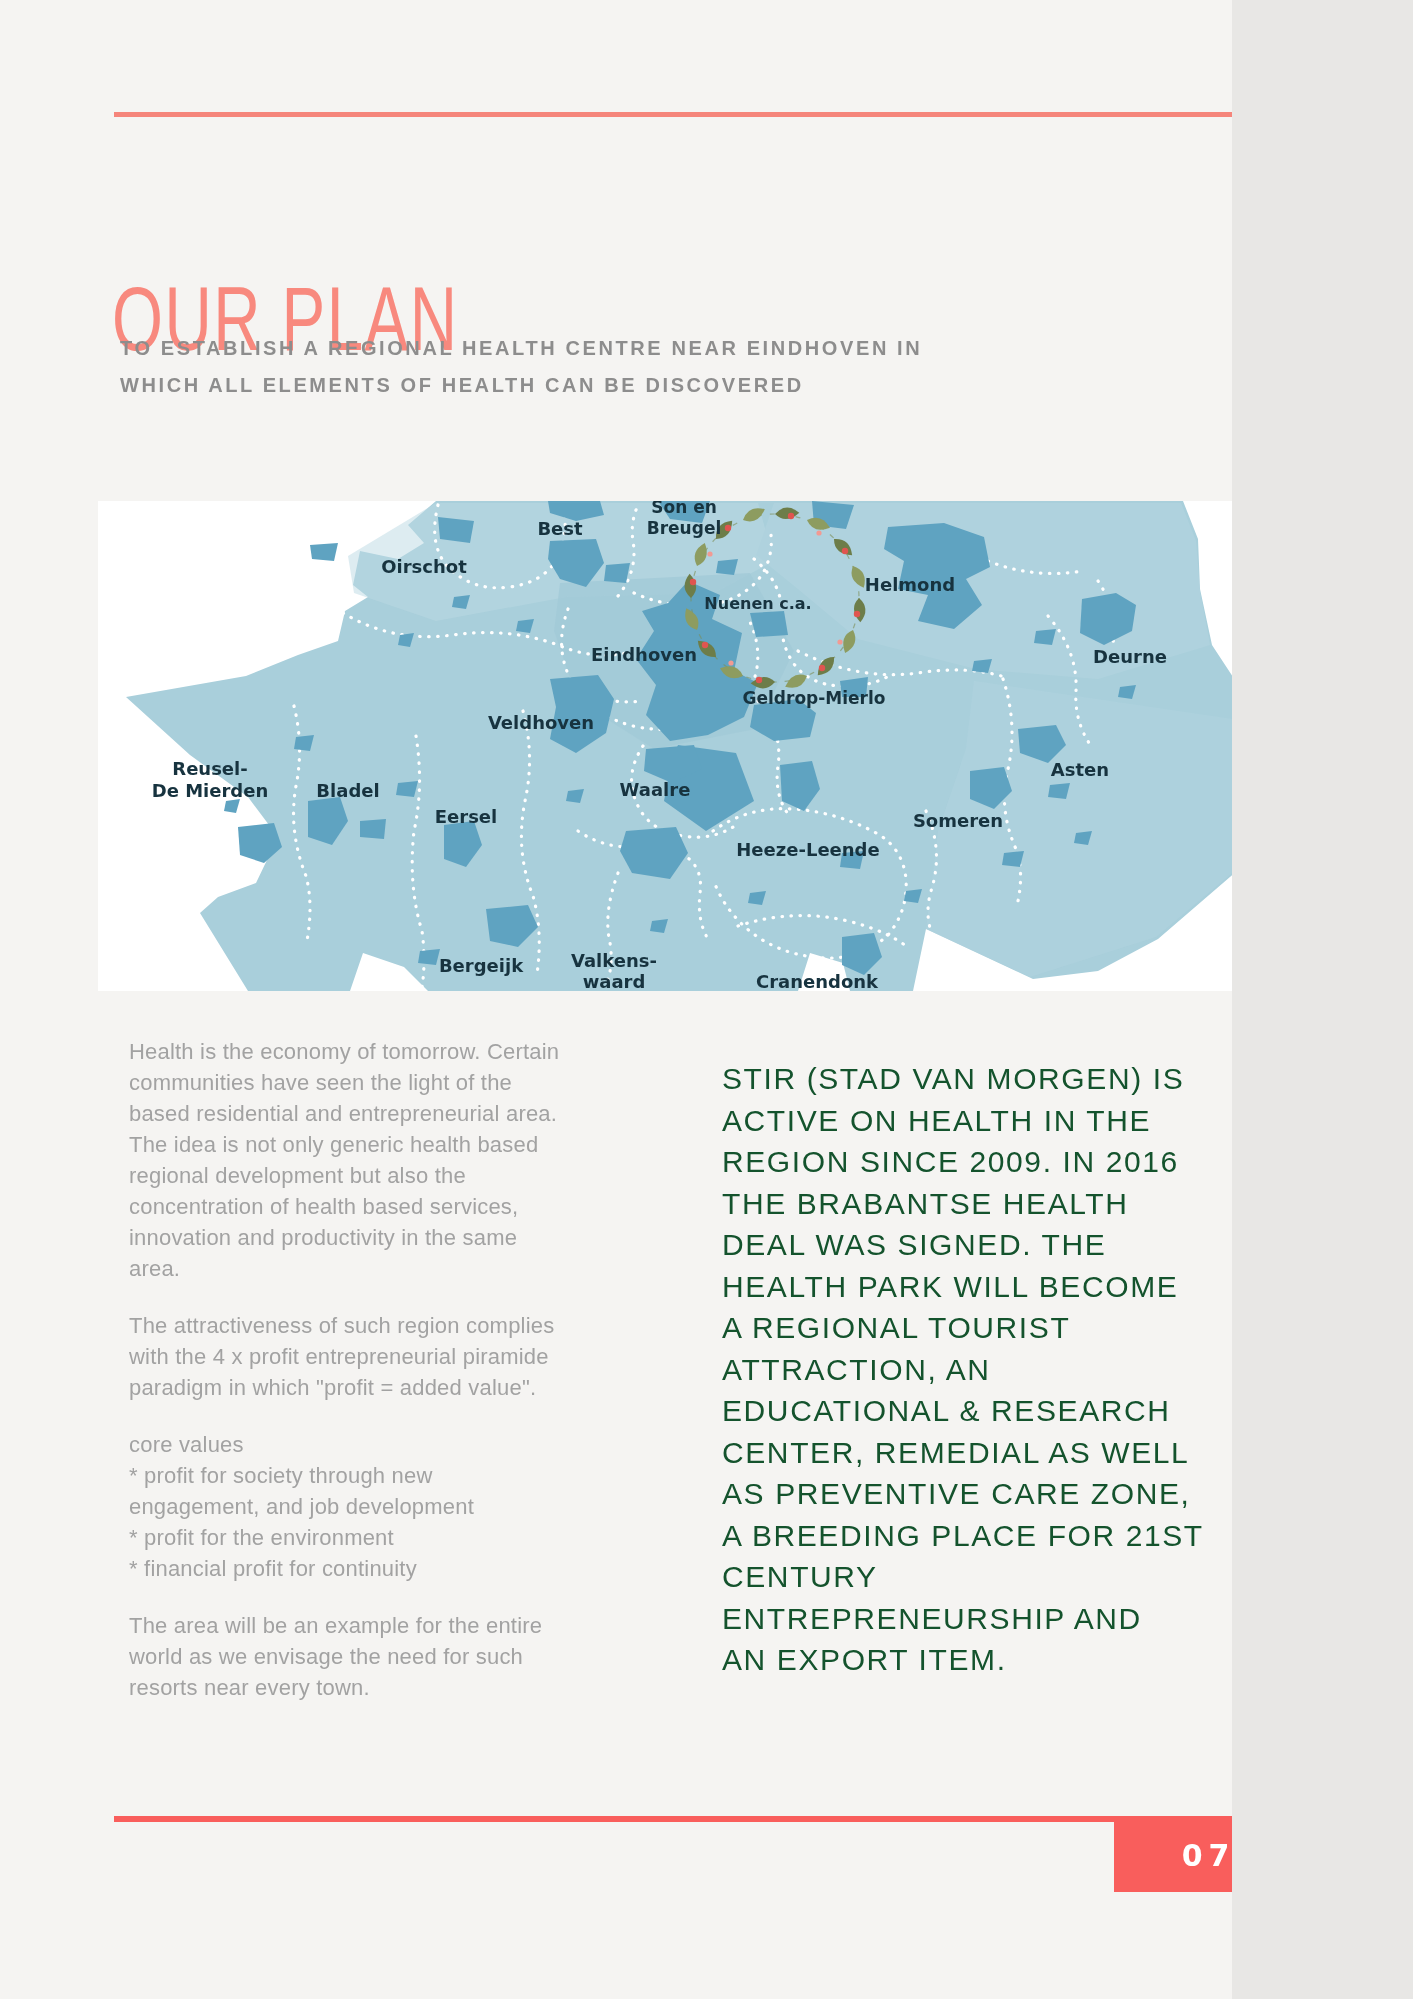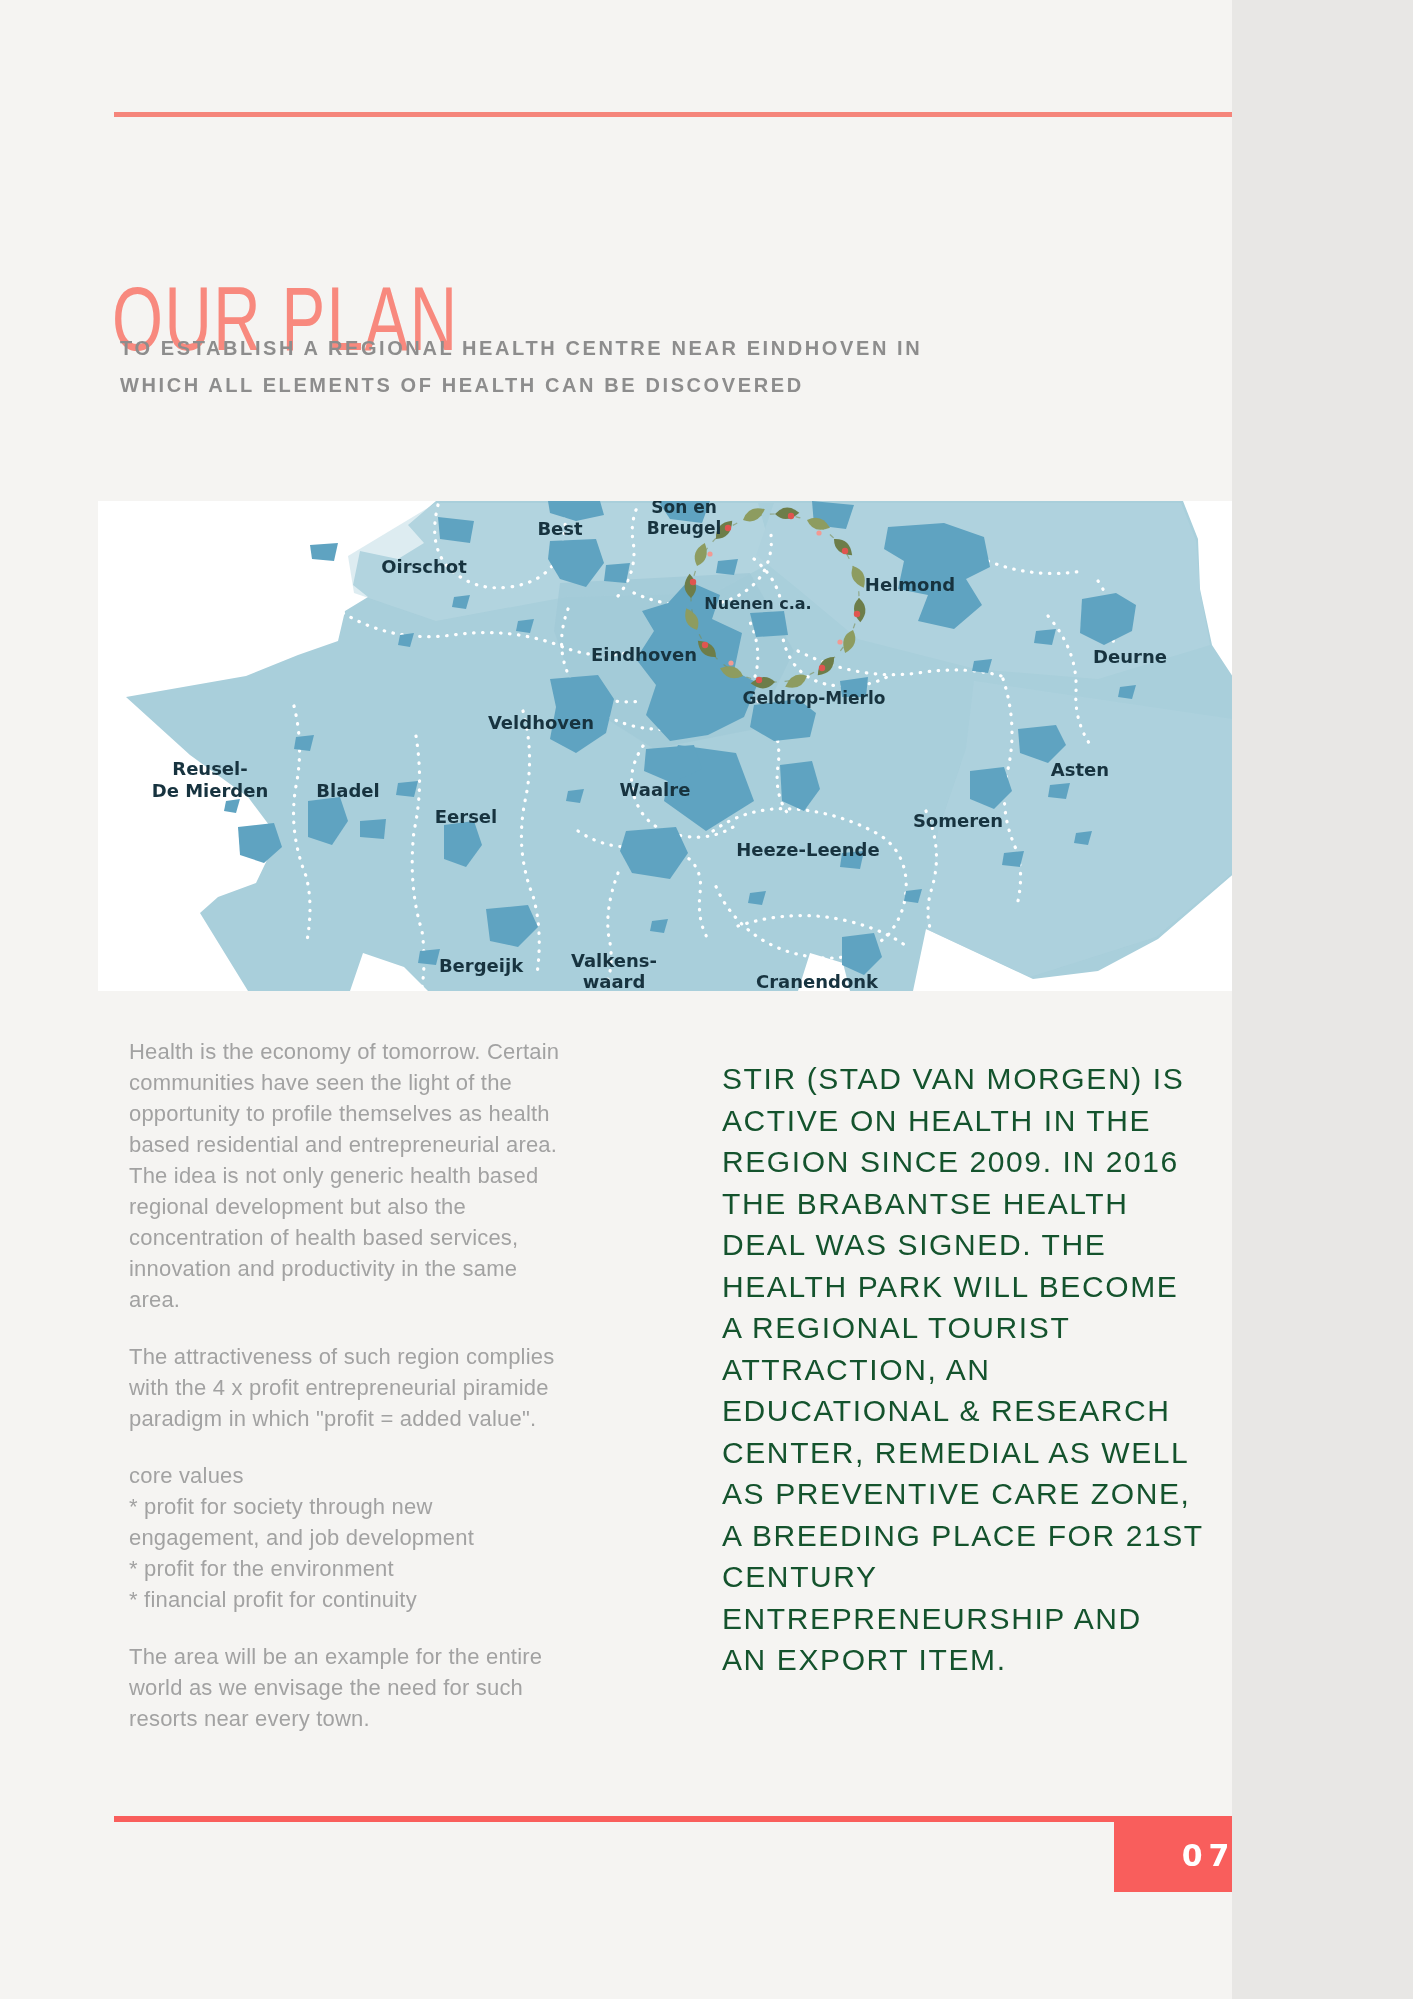--- a/index.html
+++ b/index.html
@@ -191,21 +191,20 @@
           <text x="516" y="487" font-size="18" text-anchor="middle">waard</text>
           <text x="719" y="487" font-size="18" text-anchor="middle">Cranendonk</text>
         </g>
     </svg>
   </div>
 
   <div class="col-left">
     <div class="para">
         <div>Health is the economy of tomorrow. Certain</div>
         <div>communities have seen the light of the</div>
-        <div>opportunity to profile themselves as health</div>
         <div>based residential and entrepreneurial area.</div>
         <div>The idea is not only generic health based</div>
         <div>regional development but also the</div>
         <div>concentration of health based services,</div>
         <div>innovation and productivity in the same</div>
         <div>area.</div>
       </div>
     <div class="para">
         <div>The attractiveness of such region complies</div>
         <div>with the 4 x profit entrepreneurial piramide</div>

